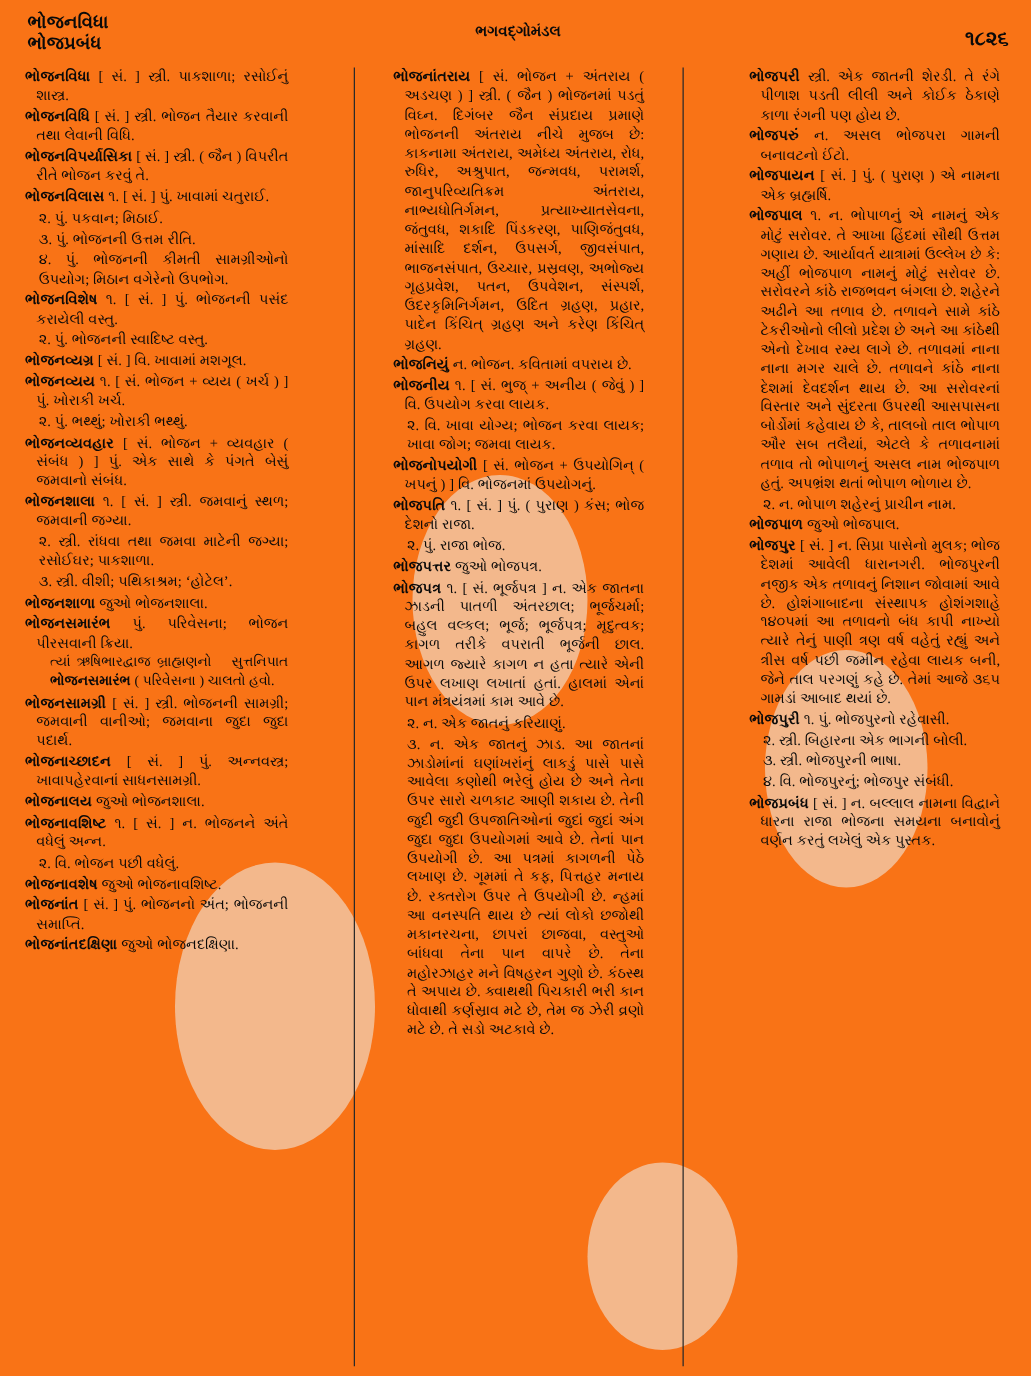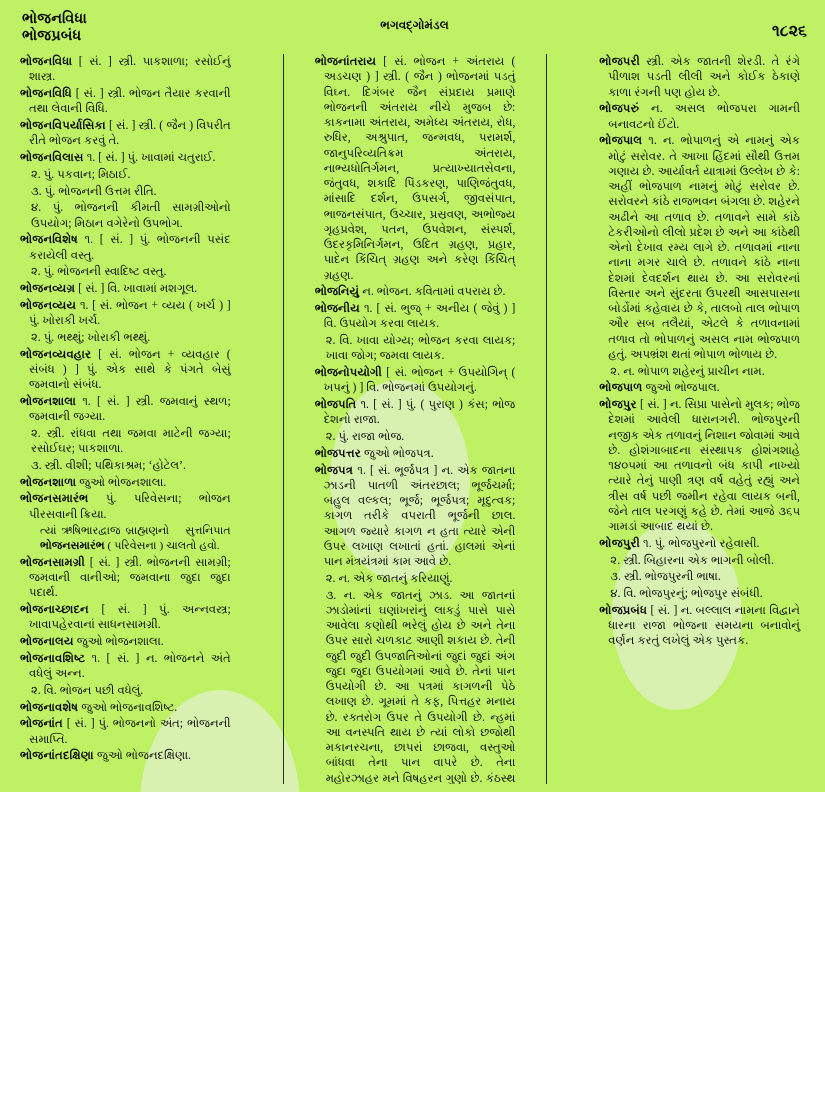--- a/index.html
+++ b/index.html
@@ -3,22 +3,22 @@
 <meta charset="utf-8">
 <style>
   html, body {
     margin: 0;
     padding: 0;
     background: #ffffff;
   }
   .page {
     position: relative;
     width: 825px;
-    height: 792px;
-    background: #bef264;
+    height: 1101px;
+    background: #f97316;
     font-family: "Liberation Serif", "DejaVu Serif", serif;
     color: #0a0a0a;
     overflow: hidden;
     box-sizing: border-box;
   }
 
   
   .running-head {
     position: absolute;
     top: 10px;
@@ -188,20 +188,21 @@
         <p class="entry"><span class="hw">ભોજપતિ</span><span> ૧. [ સં. ] પું. ( પુરાણ ) કંસ; ભોજ દેશનો રાજા.</span></p>
         <p class="entry sub"><span>૨. પું. રાજા ભોજ.</span></p>
         <p class="entry"><span class="hw">ભોજપત્તર</span><span> જુઓ ભોજપત્ર.</span></p>
         <p class="entry"><span class="hw">ભોજપત્ર</span><span> ૧. [ સં. ભૂર્જપત્ર ] ન. એક જાતના ઝાડની પાતળી અંતરછાલ; ભૂર્જચર્મા; બહુલ વલ્કલ; ભૂર્જ; ભૂર્જપત્ર; મૃદુત્વક; કાગળ તરીકે વપરાતી ભૂર્જની છાલ. આગળ જ્યારે કાગળ ન હતા ત્યારે એની ઉપર લખાણ લખાતાં હતાં. હાલમાં એનાં પાન મંત્રયંત્રમાં કામ આવે છે.</span></p>
         <p class="entry sub"><span>૨. ન. એક જાતનું કરિયાણું.</span></p>
         <p class="entry sub"><span>૩. ન. એક જાતનું ઝાડ. આ જાતનાં ઝાડોમાંનાં ઘણાંખરાંનું લાકડું પાસે પાસે આવેલા કણોથી ભરેલું હોય છે અને તેના ઉપર સારો ચળકાટ આણી શકાય છે. તેની જુદી જુદી ઉપજાતિઓનાં જુદાં જુદાં અંગ જુદા જુદા ઉપયોગમાં આવે છે. તેનાં પાન ઉપયોગી છે. આ પત્રમાં કાગળની પેઠે લખાણ છે. ગૂમમાં તે કફ, પિત્તહર મનાય છે. રક્તરોગ ઉપર તે ઉપયોગી છે. ન્હમાં આ વનસ્પતિ થાય છે ત્યાં લોકો છજોથી મકાનરચના, છાપરાં છાજવા, વસ્તુઓ બાંધવા તેના પાન વાપરે છે. તેના મહોરઝાહર મને વિષહરન ગુણો છે. કંઠસ્થ તે અપાય છે. ક્વાથથી પિચકારી ભરી કાન ધોવાથી કર્ણસ્રાવ મટે છે, તેમ જ ઝેરી વ્રણો મટે છે. તે સડો અટકાવે છે.</span></p>
       </div>
     <div class="col" id="col-2">
         <p class="entry"><span class="hw">ભોજપરી</span><span> સ્ત્રી. એક જાતની શેરડી. તે રંગે પીળાશ પડતી લીલી અને કોઈક ઠેકાણે કાળા રંગની પણ હોય છે.</span></p>
         <p class="entry"><span class="hw">ભોજપરું</span><span> ન. અસલ ભોજપરા ગામની બનાવટનો ઈંટો.</span></p>
+        <p class="entry"><span class="hw">ભોજપાયન</span><span> [ સં. ] પું. ( પુરાણ ) એ નામના એક બ્રહ્મર્ષિ.</span></p>
         <p class="entry"><span class="hw">ભોજપાલ</span><span> ૧. ન. ભોપાળનું એ નામનું એક મોટું સરોવર. તે આખા હિંદમાં સૌથી ઉત્તમ ગણાય છે. આર્યાવર્ત યાત્રામાં ઉલ્લેખ છે કે: અહીં ભોજપાળ નામનું મોટું સરોવર છે. સરોવરને કાંઠે રાજભવન બંગલા છે. શહેરને અઢીને આ તળાવ છે. તળાવને સામે કાંઠે ટેકરીઓનો લીલો પ્રદેશ છે અને આ કાંઠેથી એનો દેખાવ રમ્ય લાગે છે. તળાવમાં નાના નાના મગર ચાલે છે. તળાવને કાંઠે નાના દેશમાં દેવદર્શન થાય છે. આ સરોવરનાં વિસ્તાર અને સુંદરતા ઉપરથી આસપાસના બોર્ડોમાં કહેવાય છે કે, તાલબો તાલ ભોપાળ ઔર સબ તલૈયાં, એટલે કે તળાવનામાં તળાવ તો ભોપાળનું અસલ નામ ભોજપાળ હતું. અપભ્રંશ થતાં ભોપાળ ભોળાય છે.</span></p>
         <p class="entry sub"><span>૨. ન. ભોપાળ શહેરનું પ્રાચીન નામ.</span></p>
         <p class="entry"><span class="hw">ભોજપાળ</span><span> જુઓ ભોજપાલ.</span></p>
         <p class="entry"><span class="hw">ભોજપુર</span><span> [ સં. ] ન. સિપ્રા પાસેનો મુલક; ભોજ દેશમાં આવેલી ધારાનગરી. ભોજપુરની નજીક એક તળાવનું નિશાન જોવામાં આવે છે. હોશંગાબાદના સંસ્થાપક હોશંગશાહે ૧૪૦૫માં આ તળાવનો બંધ કાપી નાખ્યો ત્યારે તેનું પાણી ત્રણ વર્ષ વહેતું રહ્યું અને ત્રીસ વર્ષ પછી જમીન રહેવા લાયક બની, જેને તાલ પરગણું કહે છે. તેમાં આજે ૩૬૫ ગામડાં આબાદ થયાં છે.</span></p>
         <p class="entry"><span class="hw">ભોજપુરી</span><span> ૧. પું. ભોજપુરનો રહેવાસી.</span></p>
         <p class="entry sub"><span>૨. સ્ત્રી. બિહારના એક ભાગની બોલી.</span></p>
         <p class="entry sub"><span>૩. સ્ત્રી. ભોજપુરની ભાષા.</span></p>
         <p class="entry sub"><span>૪. વિ. ભોજપુરનું; ભોજપુર સંબંધી.</span></p>
         <p class="entry"><span class="hw">ભોજપ્રબંધ</span><span> [ સં. ] ન. બલ્લાલ નામના વિદ્વાને ધારના રાજા ભોજના સમયના બનાવોનું વર્ણન કરતું લખેલું એક પુસ્તક.</span></p>
       </div>

